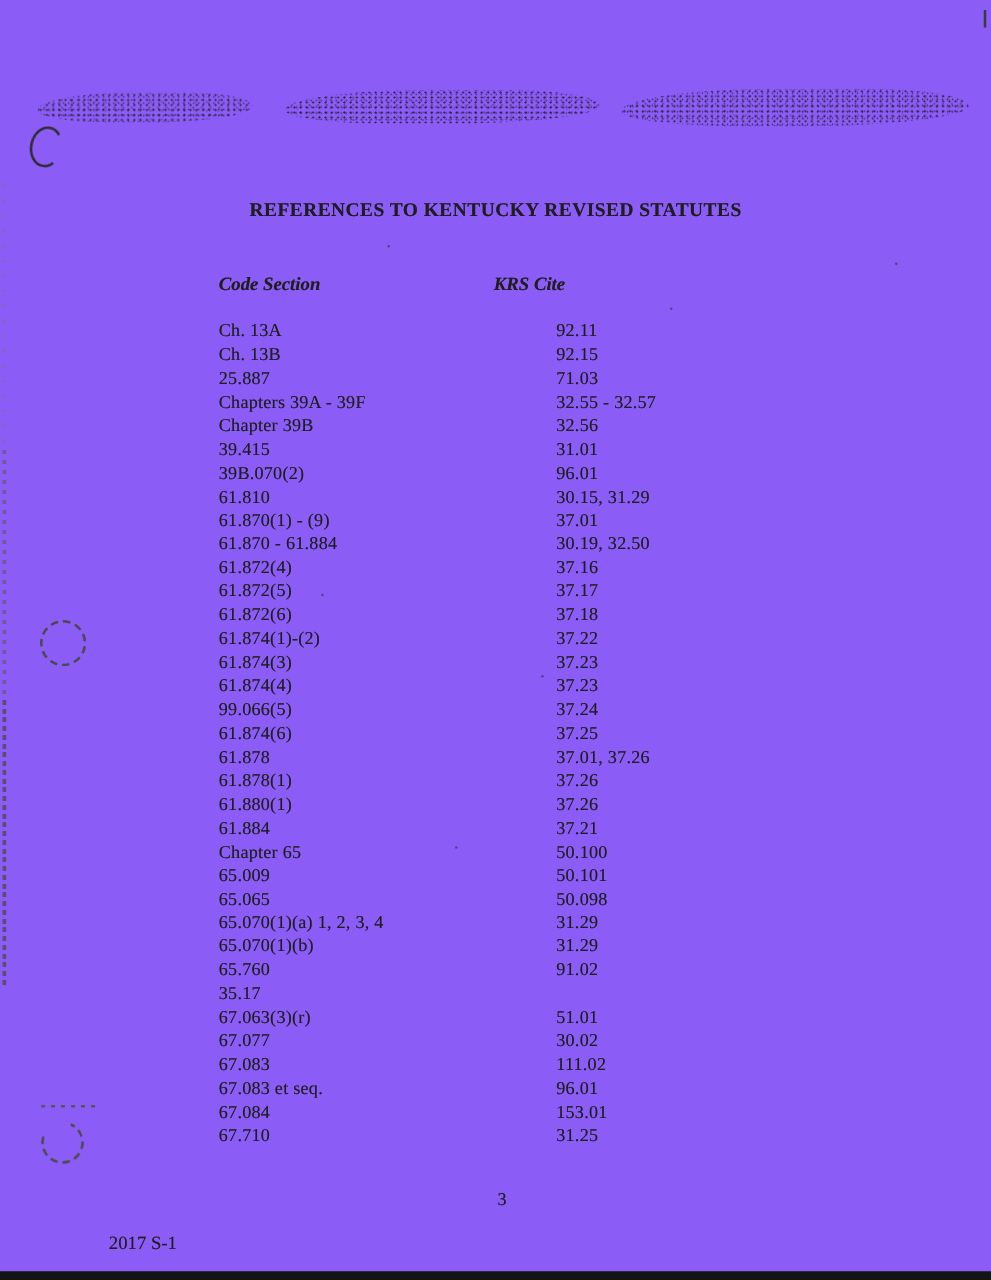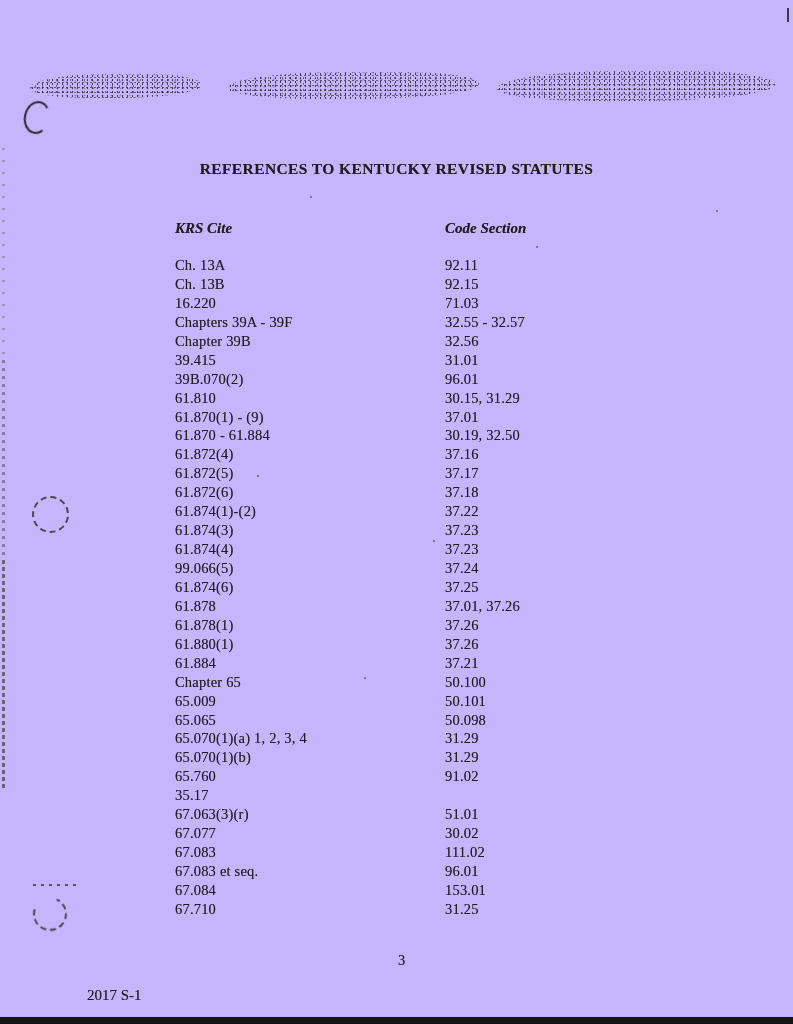--- a/index.html
+++ b/index.html
@@ -1,20 +1,20 @@
 <!DOCTYPE html>
 <html><head>
 <meta charset="utf-8">
 <style>
   html, body { margin: 0; padding: 0; background: #e8e8e8; }
   .page {
     position: relative;
     width: 793px;
     height: 1024px;
-    background: #c4b5fd;
+    background: #8b5cf6;
     overflow: hidden;
     font-family: "Liberation Serif", "DejaVu Serif", serif;
     color: #1e1e1e;
   }
 
   
   .title {
     position: absolute;
     top: 160px; left: 0;
     width: 100%;
@@ -163,34 +163,34 @@
   <div class="speck" style="top:246px;left:536px"></div>
   <div class="speck" style="top:210px;left:716px"></div>
   <div class="speck" style="top:475px;left:257px"></div>
   <div class="speck" style="top:540px;left:433px"></div>
   <div class="speck" style="top:677px;left:364px"></div>
 
   <h1 class="title">REFERENCES TO KENTUCKY REVISED STATUTES</h1>
 
   <div class="table-wrap">
     <div class="header-row">
+      <span class="cell code">Code Section</span>
       <span class="cell krs">KRS Cite</span>
-      <span class="cell code">Code Section</span>
     </div>
     <div class="tbody">
         <div class="row">
           <span class="cell krs">Ch. 13A</span>
           <span class="cell code">92.11</span>
         </div>
         <div class="row">
           <span class="cell krs">Ch. 13B</span>
           <span class="cell code">92.15</span>
         </div>
         <div class="row">
-          <span class="cell krs">16.220</span>
+          <span class="cell krs">25.887</span>
           <span class="cell code">71.03</span>
         </div>
         <div class="row">
           <span class="cell krs">Chapters 39A - 39F</span>
           <span class="cell code">32.55 - 32.57</span>
         </div>
         <div class="row">
           <span class="cell krs">Chapter 39B</span>
           <span class="cell code">32.56</span>
         </div>

